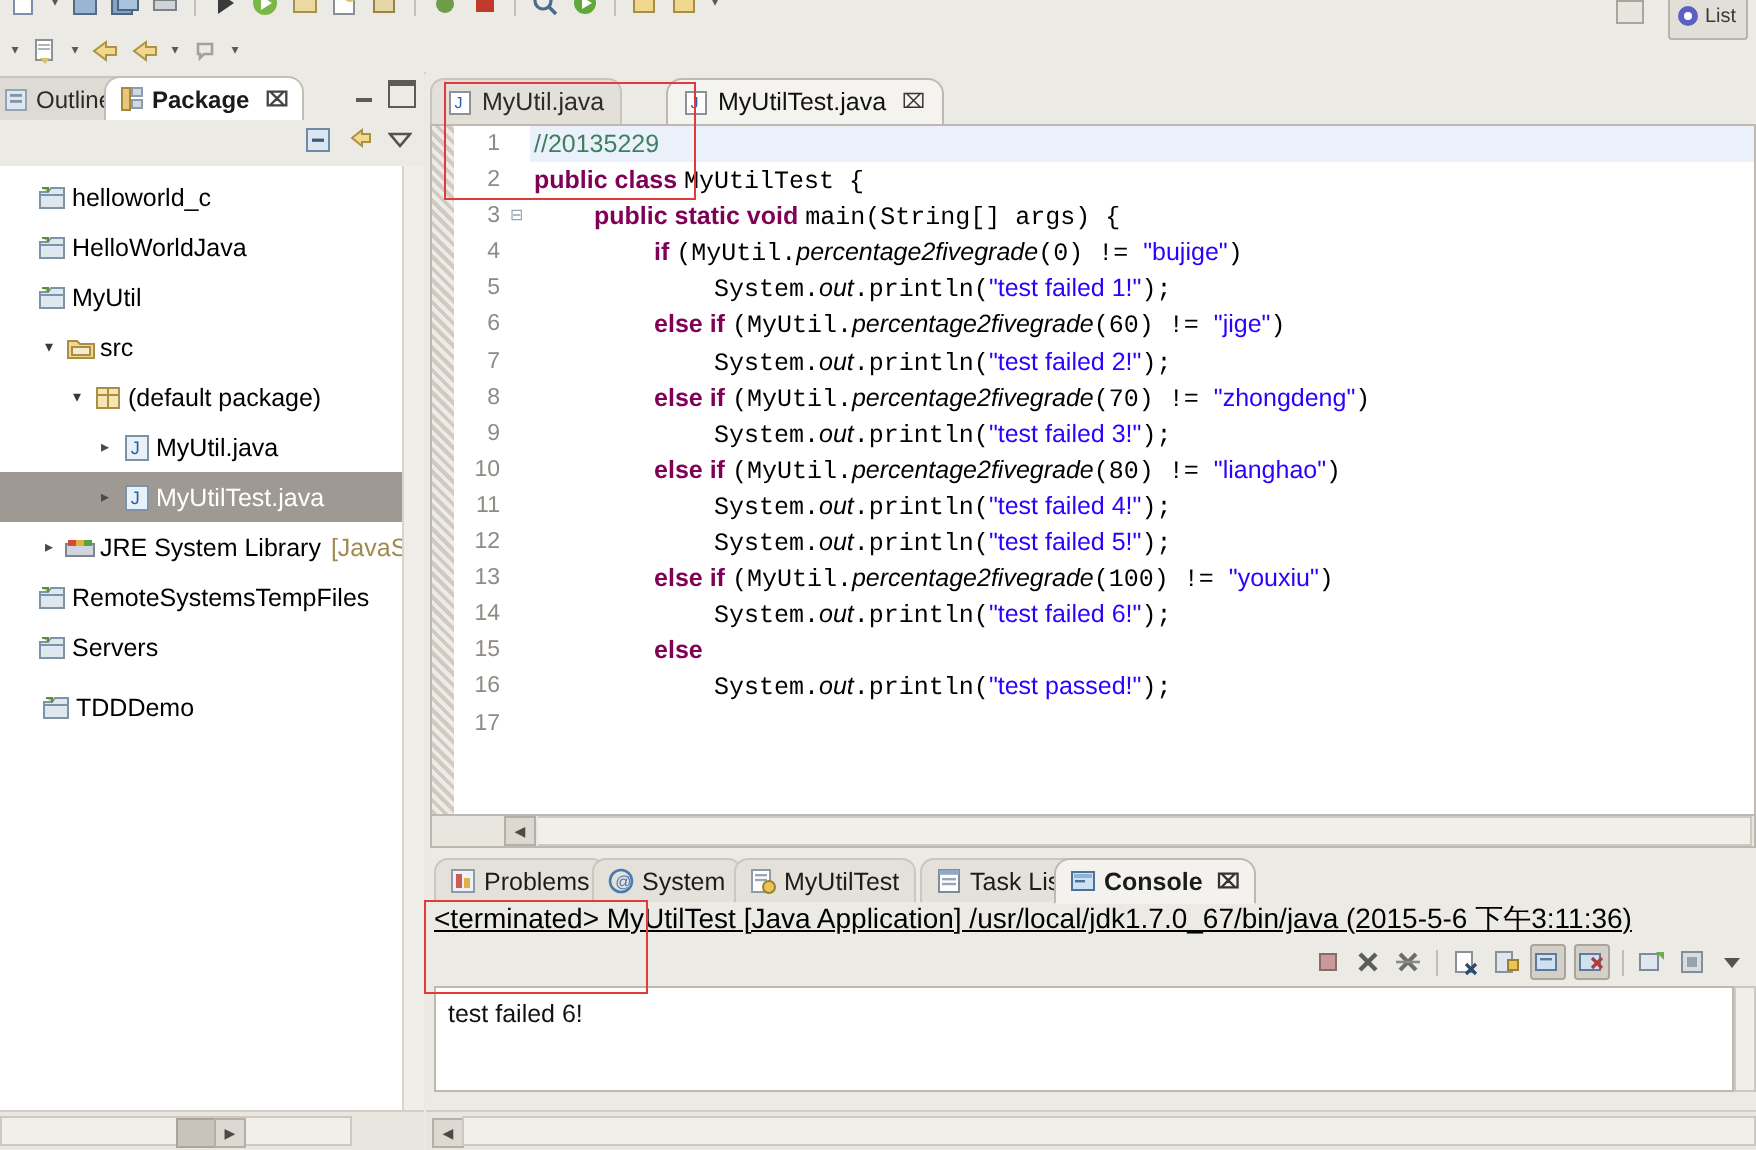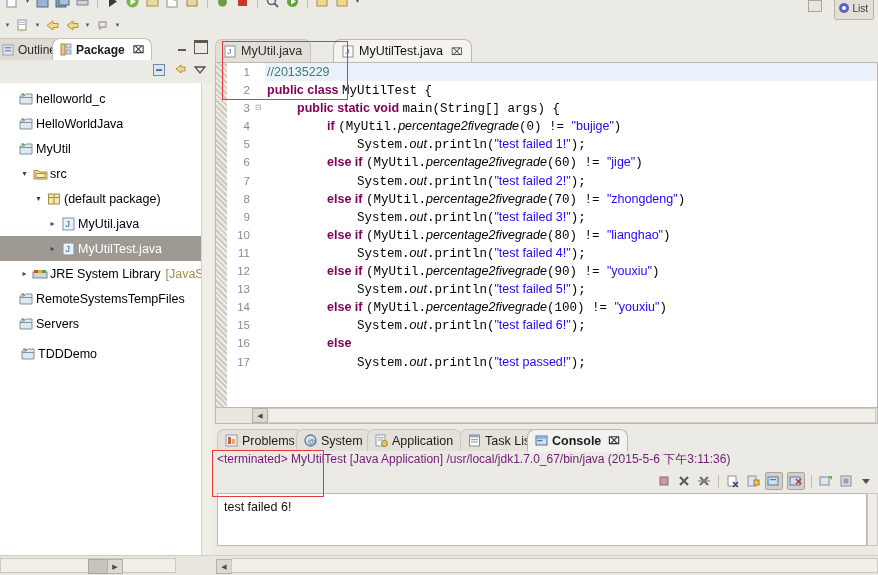--- a/index.html
+++ b/index.html
@@ -103,21 +103,21 @@
   .bottom{position:absolute;left:2px;top:391px;right:0;bottom:0;background:#eceae4;}
   .ctabs{position:absolute;left:0;top:0;right:0;height:24px;}
   .ctab{position:absolute;top:2px;height:21px;display:flex;align-items:center;gap:4px;
     padding:0 7px;font-size:12.5px;color:#1b1b1b;}
   .ctab.inactive{background:#e4e1da;border:1px solid #cbc7bf;border-bottom:none;
     border-top-left-radius:7px;border-top-right-radius:7px;}
   .ctab.active{background:#f4f2ee;border:1px solid #bdb9b1;border-bottom:1px solid #f4f2ee;
     border-top-left-radius:8px;border-top-right-radius:8px;font-weight:bold;}
   .ctab .x{font-size:10px;color:#333;margin-left:3px;}
 
-  .cons-line{position:absolute;left:2px;top:24px;font-size:12px;color:#701a75;white-space:nowrap;}
+  .cons-line{position:absolute;left:2px;top:24px;font-size:14px;color:#000000;white-space:nowrap;text-decoration:underline;}
   .cons-toolbar{position:absolute;right:4px;top:44px;height:20px;display:flex;align-items:center;gap:4px;}
   .cti{width:16px;height:16px;display:inline-flex;align-items:center;justify-content:center;position:relative;}
   .cti.pressed{background:#d4d0c8;border:1px solid #a9a59d;border-radius:2px;}
   .ct-sep{width:1px;height:13px;background:#c2bdb5;margin:0 2px;}
 
   .cons-out{position:absolute;left:2px;top:66px;right:11px;bottom:10px;background:#fff;
     border:1px solid #bdb9b1;box-sizing:border-box;padding:6px 0 0 6px;
     font-size:12.5px;color:#111;}
   .cons-vscroll{position:absolute;right:0;top:66px;width:11px;bottom:10px;background:#f0eee9;
     border:1px solid #cdc9c2;box-sizing:border-box;}
@@ -502,21 +502,20 @@
           <div class="cl"><span class="kw">public class </span><span class="pln">MyUtilTest {</span></div>
           <div class="cl"><span class="pln">    </span><span class="kw">public static void </span><span class="pln">main(String[] args) {</span></div>
           <div class="cl"><span class="pln">        </span><span class="kw">if </span><span class="pln">(MyUtil.</span><span class="fld">percentage2fivegrade</span><span class="pln">(0) != </span><span class="str">"bujige"</span><span class="pln">)</span></div>
           <div class="cl"><span class="pln">            System.</span><span class="fld">out</span><span class="pln">.println(</span><span class="str">"test failed 1!"</span><span class="pln">);</span></div>
           <div class="cl"><span class="pln">        </span><span class="kw">else if </span><span class="pln">(MyUtil.</span><span class="fld">percentage2fivegrade</span><span class="pln">(60) != </span><span class="str">"jige"</span><span class="pln">)</span></div>
           <div class="cl"><span class="pln">            System.</span><span class="fld">out</span><span class="pln">.println(</span><span class="str">"test failed 2!"</span><span class="pln">);</span></div>
           <div class="cl"><span class="pln">        </span><span class="kw">else if </span><span class="pln">(MyUtil.</span><span class="fld">percentage2fivegrade</span><span class="pln">(70) != </span><span class="str">"zhongdeng"</span><span class="pln">)</span></div>
           <div class="cl"><span class="pln">            System.</span><span class="fld">out</span><span class="pln">.println(</span><span class="str">"test failed 3!"</span><span class="pln">);</span></div>
           <div class="cl"><span class="pln">        </span><span class="kw">else if </span><span class="pln">(MyUtil.</span><span class="fld">percentage2fivegrade</span><span class="pln">(80) != </span><span class="str">"lianghao"</span><span class="pln">)</span></div>
           <div class="cl"><span class="pln">            System.</span><span class="fld">out</span><span class="pln">.println(</span><span class="str">"test failed 4!"</span><span class="pln">);</span></div>
-          <div class="cl"><span class="pln">        </span><span class="kw">else if </span><span class="pln">(MyUtil.</span><span class="fld">percentage2fivegrade</span><span class="pln">(90) != </span><span class="str">"youxiu"</span><span class="pln">)</span></div>
           <div class="cl"><span class="pln">            System.</span><span class="fld">out</span><span class="pln">.println(</span><span class="str">"test failed 5!"</span><span class="pln">);</span></div>
           <div class="cl"><span class="pln">        </span><span class="kw">else if </span><span class="pln">(MyUtil.</span><span class="fld">percentage2fivegrade</span><span class="pln">(100) != </span><span class="str">"youxiu"</span><span class="pln">)</span></div>
           <div class="cl"><span class="pln">            System.</span><span class="fld">out</span><span class="pln">.println(</span><span class="str">"test failed 6!"</span><span class="pln">);</span></div>
           <div class="cl"><span class="pln">        </span><span class="kw">else</span></div>
           <div class="cl"><span class="pln">            System.</span><span class="fld">out</span><span class="pln">.println(</span><span class="str">"test passed!"</span><span class="pln">);</span></div>
         </div>
     </div>
 
     <div class="ed-hscroll">
       <div class="sb-arrow">◀</div>
@@ -546,21 +545,21 @@
           </div>
           <div class="ctab inactive" style="left: 152px;">
             <span style="display: inline-flex;">
               <svg width="13" height="13" viewBox="0 0 13 13">
                 <rect x="1" y="1" width="9" height="11" fill="#fff" stroke="#8d9aa8"></rect>
                 <rect x="2.5" y="3" width="6" height="1.2" fill="#9aa6b3"></rect>
                 <rect x="2.5" y="5.4" width="6" height="1.2" fill="#9aa6b3"></rect>
                 <circle cx="9.5" cy="9.5" r="3" fill="#e8c45a" stroke="#9d7f2d"></circle>
               </svg>
             </span>
-            <span>Application</span>
+            <span>MyUtilTest</span>
           </div>
           <div class="ctab inactive" style="left: 245px;">
             <span style="display: inline-flex;">
               <svg width="13" height="13" viewBox="0 0 13 13">
                 <rect x="1.5" y="1" width="10" height="11" fill="#fff" stroke="#7e8b99"></rect>
                 <rect x="1.5" y="1" width="10" height="2.4" fill="#8fa8c4"></rect>
                 <rect x="3" y="5" width="7" height="1.2" fill="#9aa6b3"></rect>
                 <rect x="3" y="7.4" width="7" height="1.2" fill="#9aa6b3"></rect>
               </svg>
             </span>

